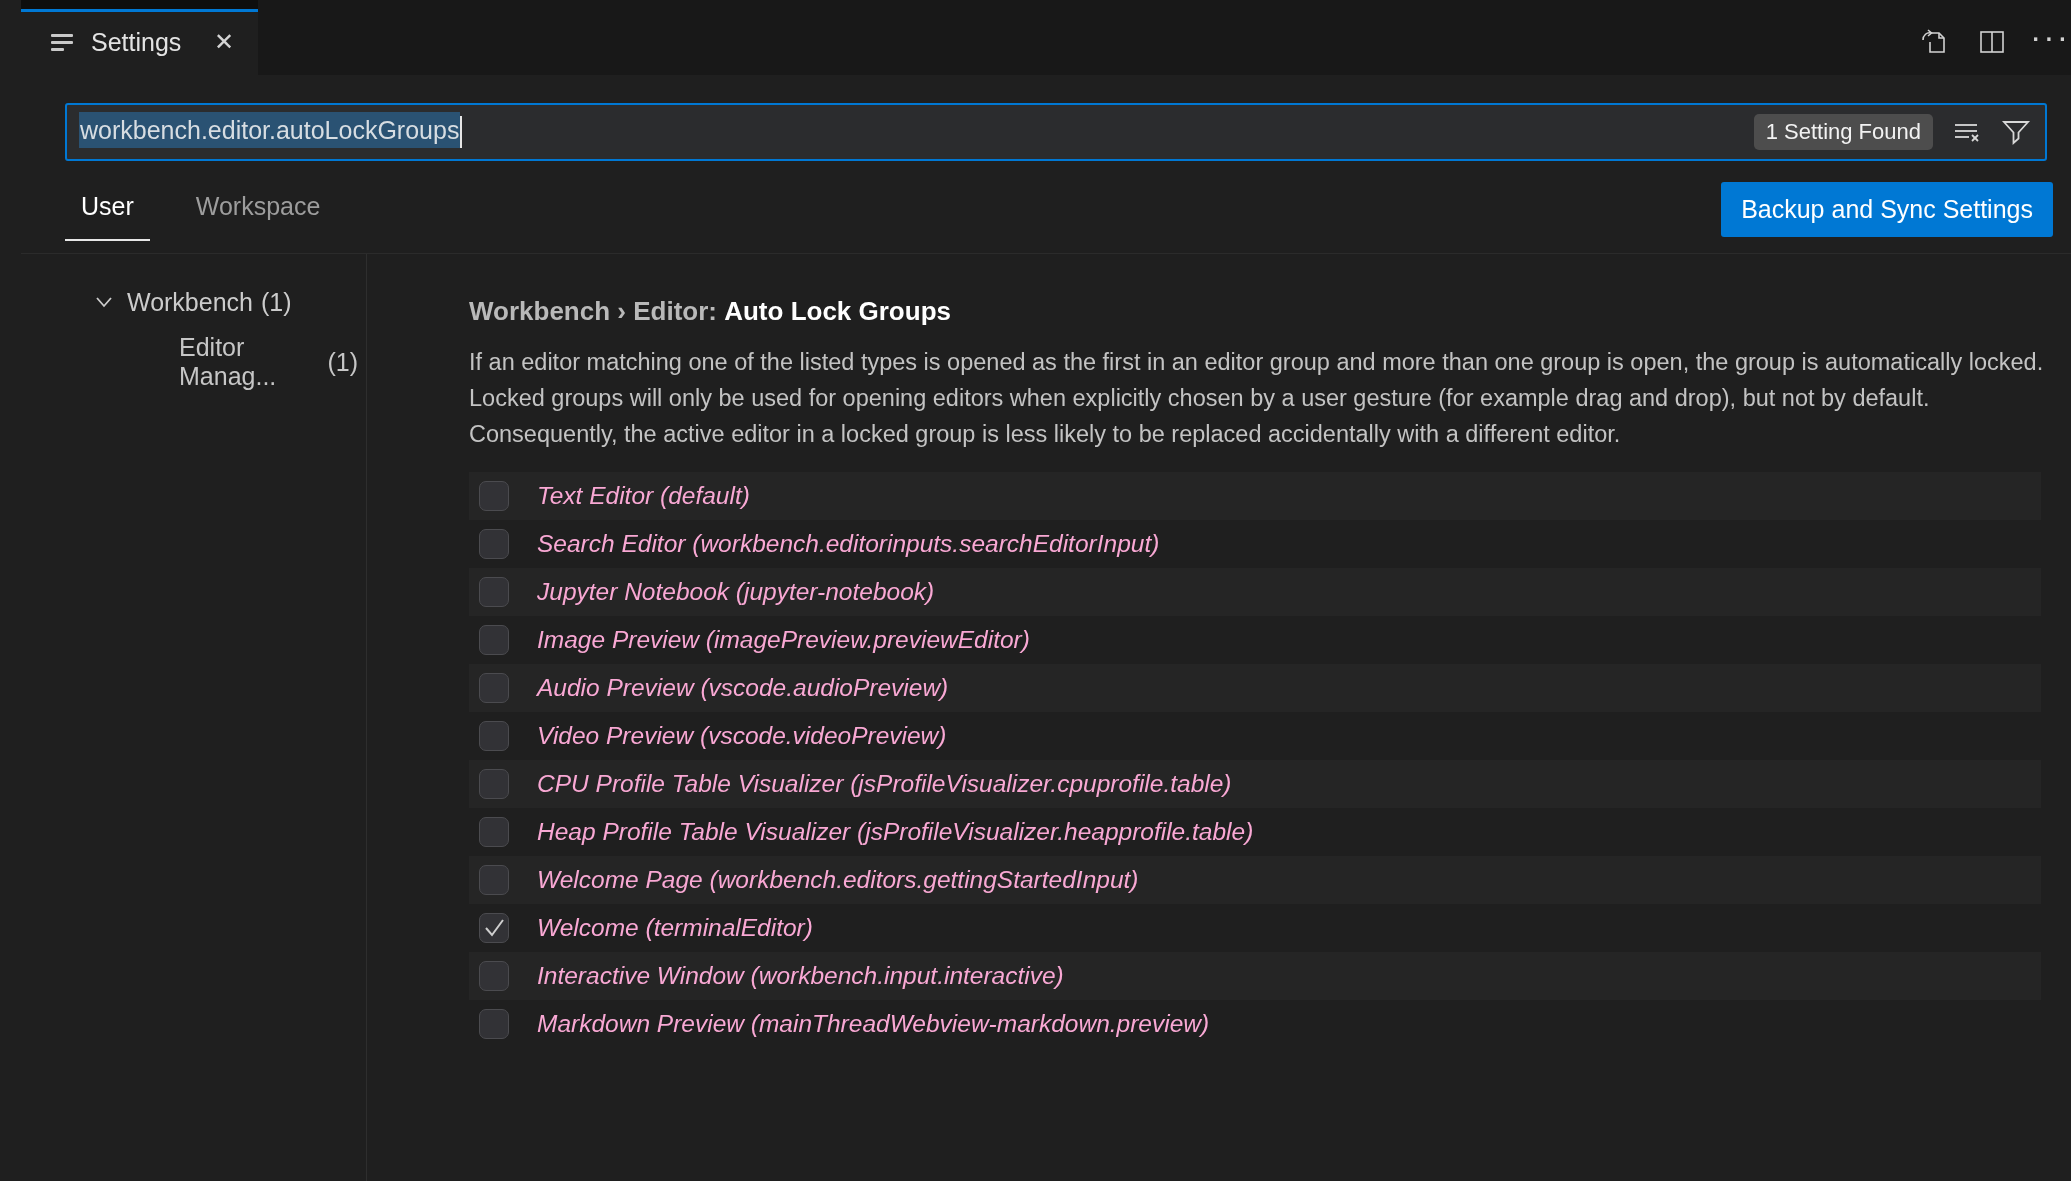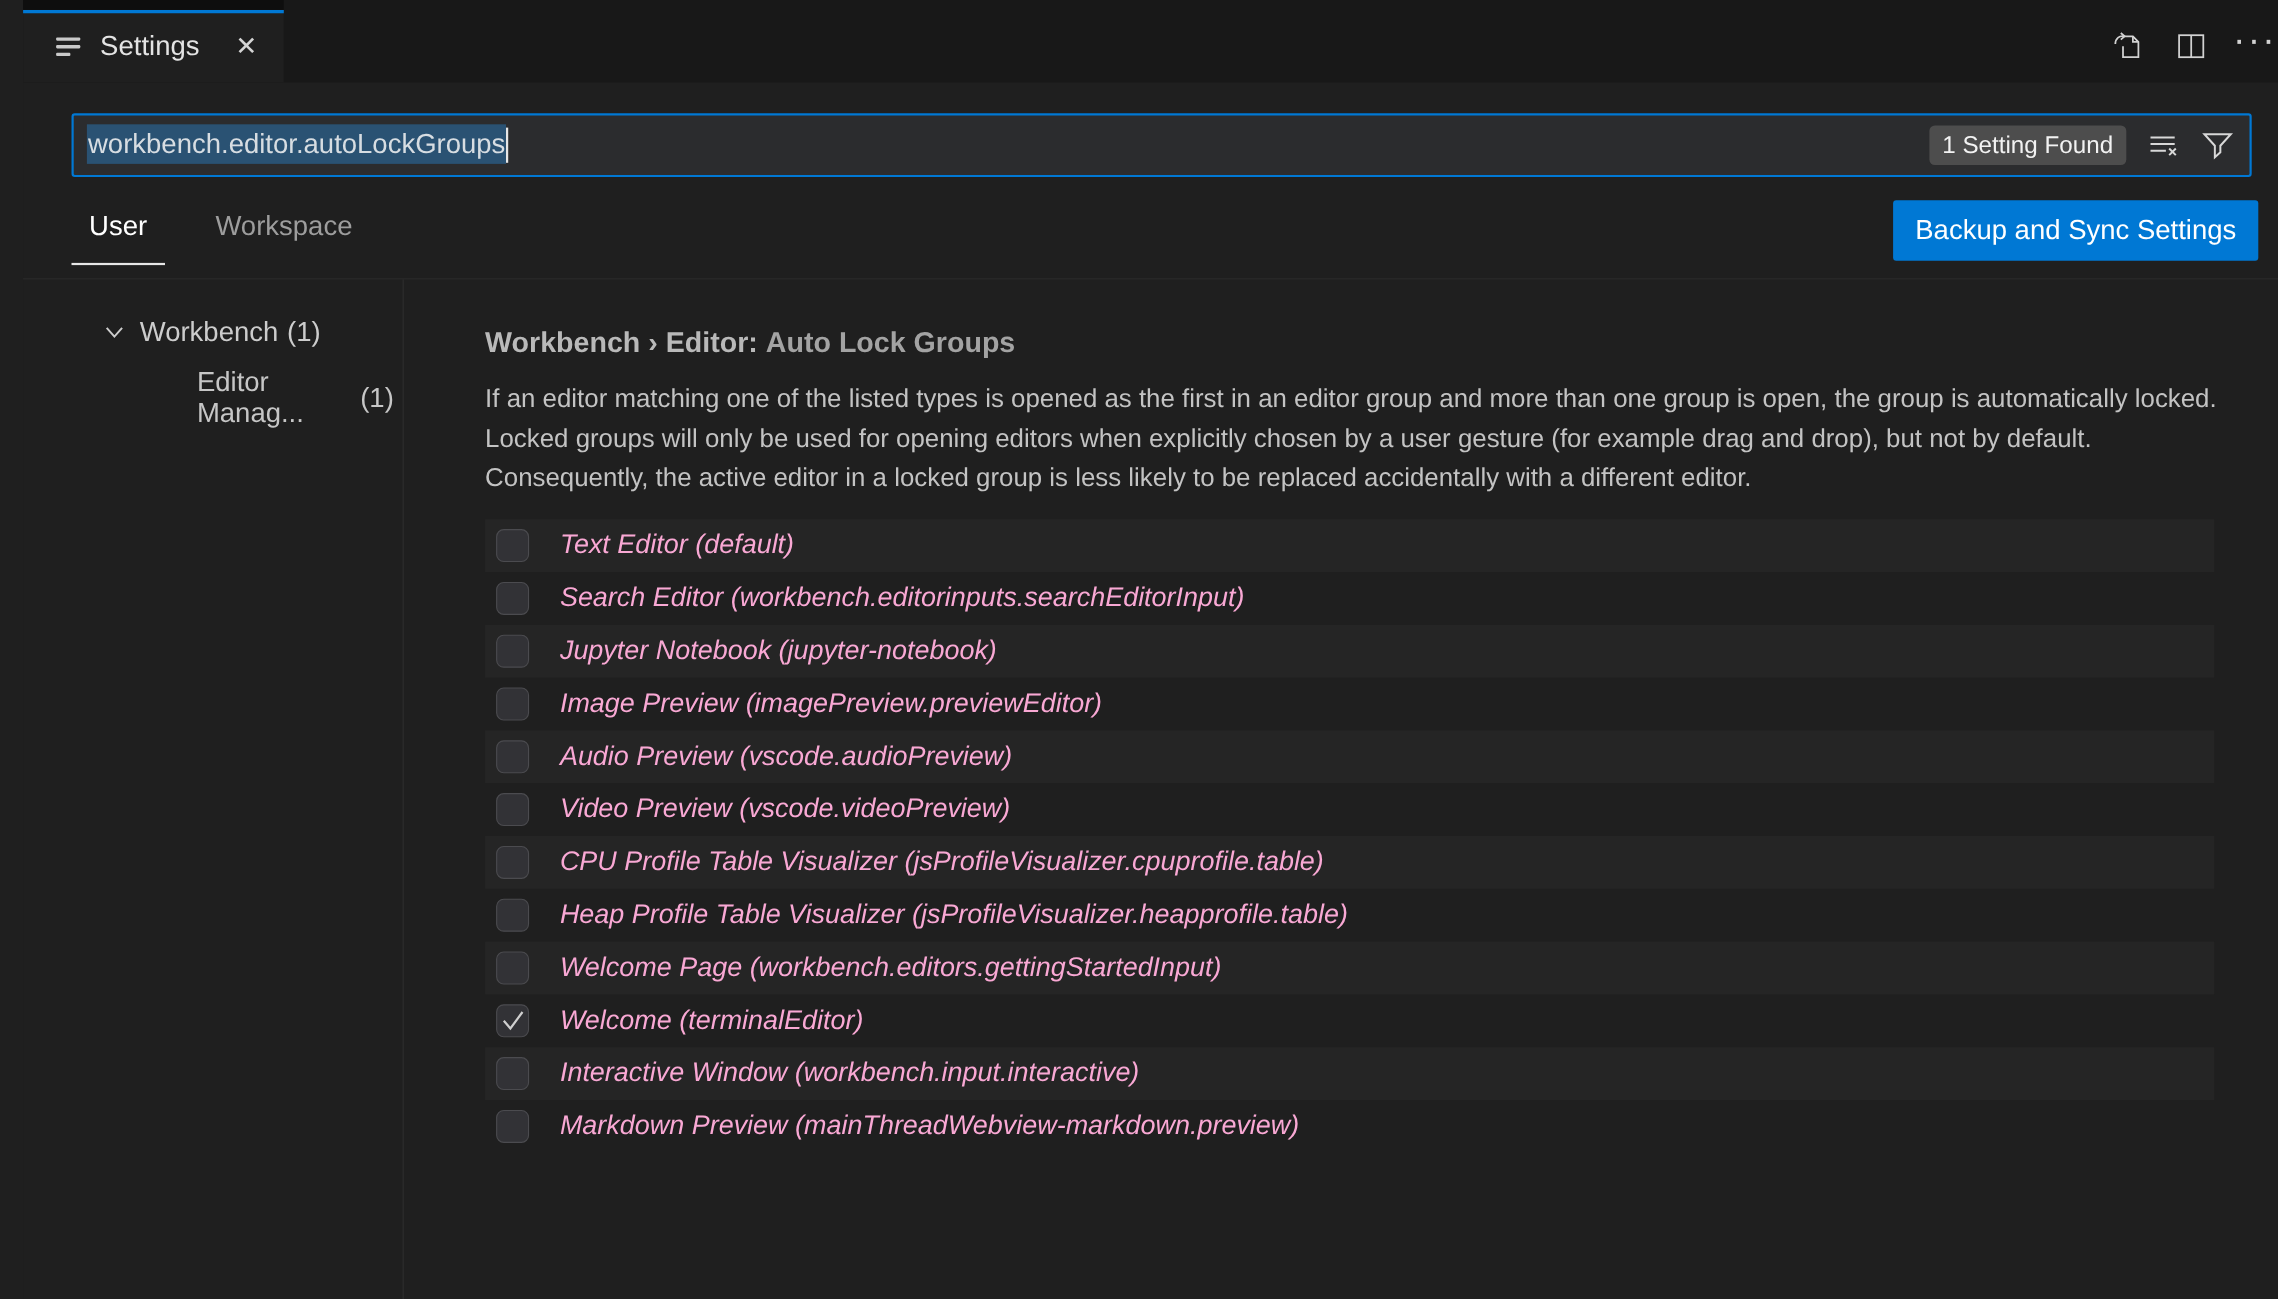--- a/index.html
+++ b/index.html
@@ -43,37 +43,37 @@
   .scope-row { position:absolute; left:0; top:170px; width:2071px; height:84px;
                border-bottom:1px solid #2b2b2b; }
   .scope-tabs { position:absolute; left:44px; top:14px; display:flex; gap:30px; }
   .scope-tab { font-size:25px; padding:8px 16px 18px 16px; color:#9d9d9d; cursor:pointer; }
   .scope-tab.active { color:#ffffff; border-bottom:2px solid #e7e7e7; }
   .sync-btn { position:absolute; right:39px; top:12px; height:55px; background:#0078d4; color:#ffffff;
               font-size:25px; border:none; border-radius:3px; padding:0 20px; cursor:pointer;
               font-family:"Liberation Sans", sans-serif;text-align:center; }
 
   
-  .body { position:absolute; left:0; top:254px; width:1959px; height:927px; display:flex; }
+  .body { position:absolute; left:0; top:254px; width:1959px; height:927px; display:flex;gap:28px; }
   .toc { width:346px; height:100%; border-right:1px solid #2e2e2e; position:relative; }
   .toc-row1 { position:absolute; left:0; top:28px; width:100%; height:40px;
               display:flex; align-items:center; cursor:pointer; }
   .toc-chevron { margin-left:72px; width:22px; height:22px; }
   .toc-chevron svg { stroke:#cccccc; fill:none; stroke-width:1.8; }
   .toc-label1 { margin-left:12px; font-size:25px; color:#cccccc; }
   .toc-count1 { margin-left:8px; font-size:25px; color:#cccccc; }
   .toc-row2 { position:absolute; left:0; top:88px; width:100%; height:40px;
               display:flex; align-items:center; cursor:pointer;padding-left:36px; }
   .toc-label2 { margin-left:122px; font-size:25px; color:#c6c6c6; }
   .toc-count2 { margin-left:auto; margin-right:8px; font-size:25px; color:#c6c6c6; }
 
   .main { position:relative; flex:1; }
   .setting-title { position:absolute; left:74px; top:42px; font-size:26px; }
   .setting-category { color:#b9b9b9; font-weight:600; }
-  .setting-name { color:#a3a3a3; font-weight:700; }
+  .setting-name { color:#ffffff; font-weight:700; }
   .setting-desc { position:absolute; left:74px; top:90px; width:1578px;
                   font-size:23.5px; line-height:36px; color:#c3c3c3; }
 
   .option-list { position:absolute; left:74px; top:218px; width:1572px; }
   .option-row { height:48px; display:flex; align-items:center; cursor:pointer; }
   .option-row:nth-child(odd) { background:rgba(140,140,140,0.055); }
   .checkbox { width:30px; height:30px; margin-left:10px; border:1px solid #4b4b4f; border-radius:7px;
               background:#323236; display:flex; align-items:center; justify-content:center; cursor:pointer; }
   .checkbox svg { display:none; stroke:#cfcfcf; fill:none; stroke-width:2; }
   .option-row.checked .checkbox svg { display:block; }

